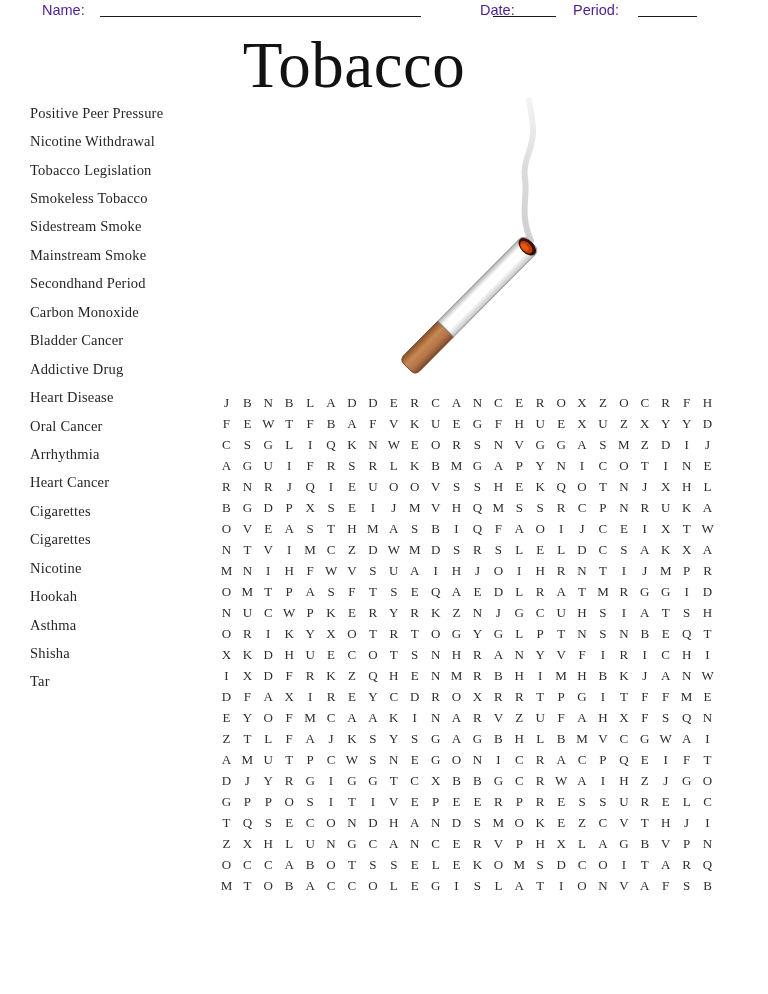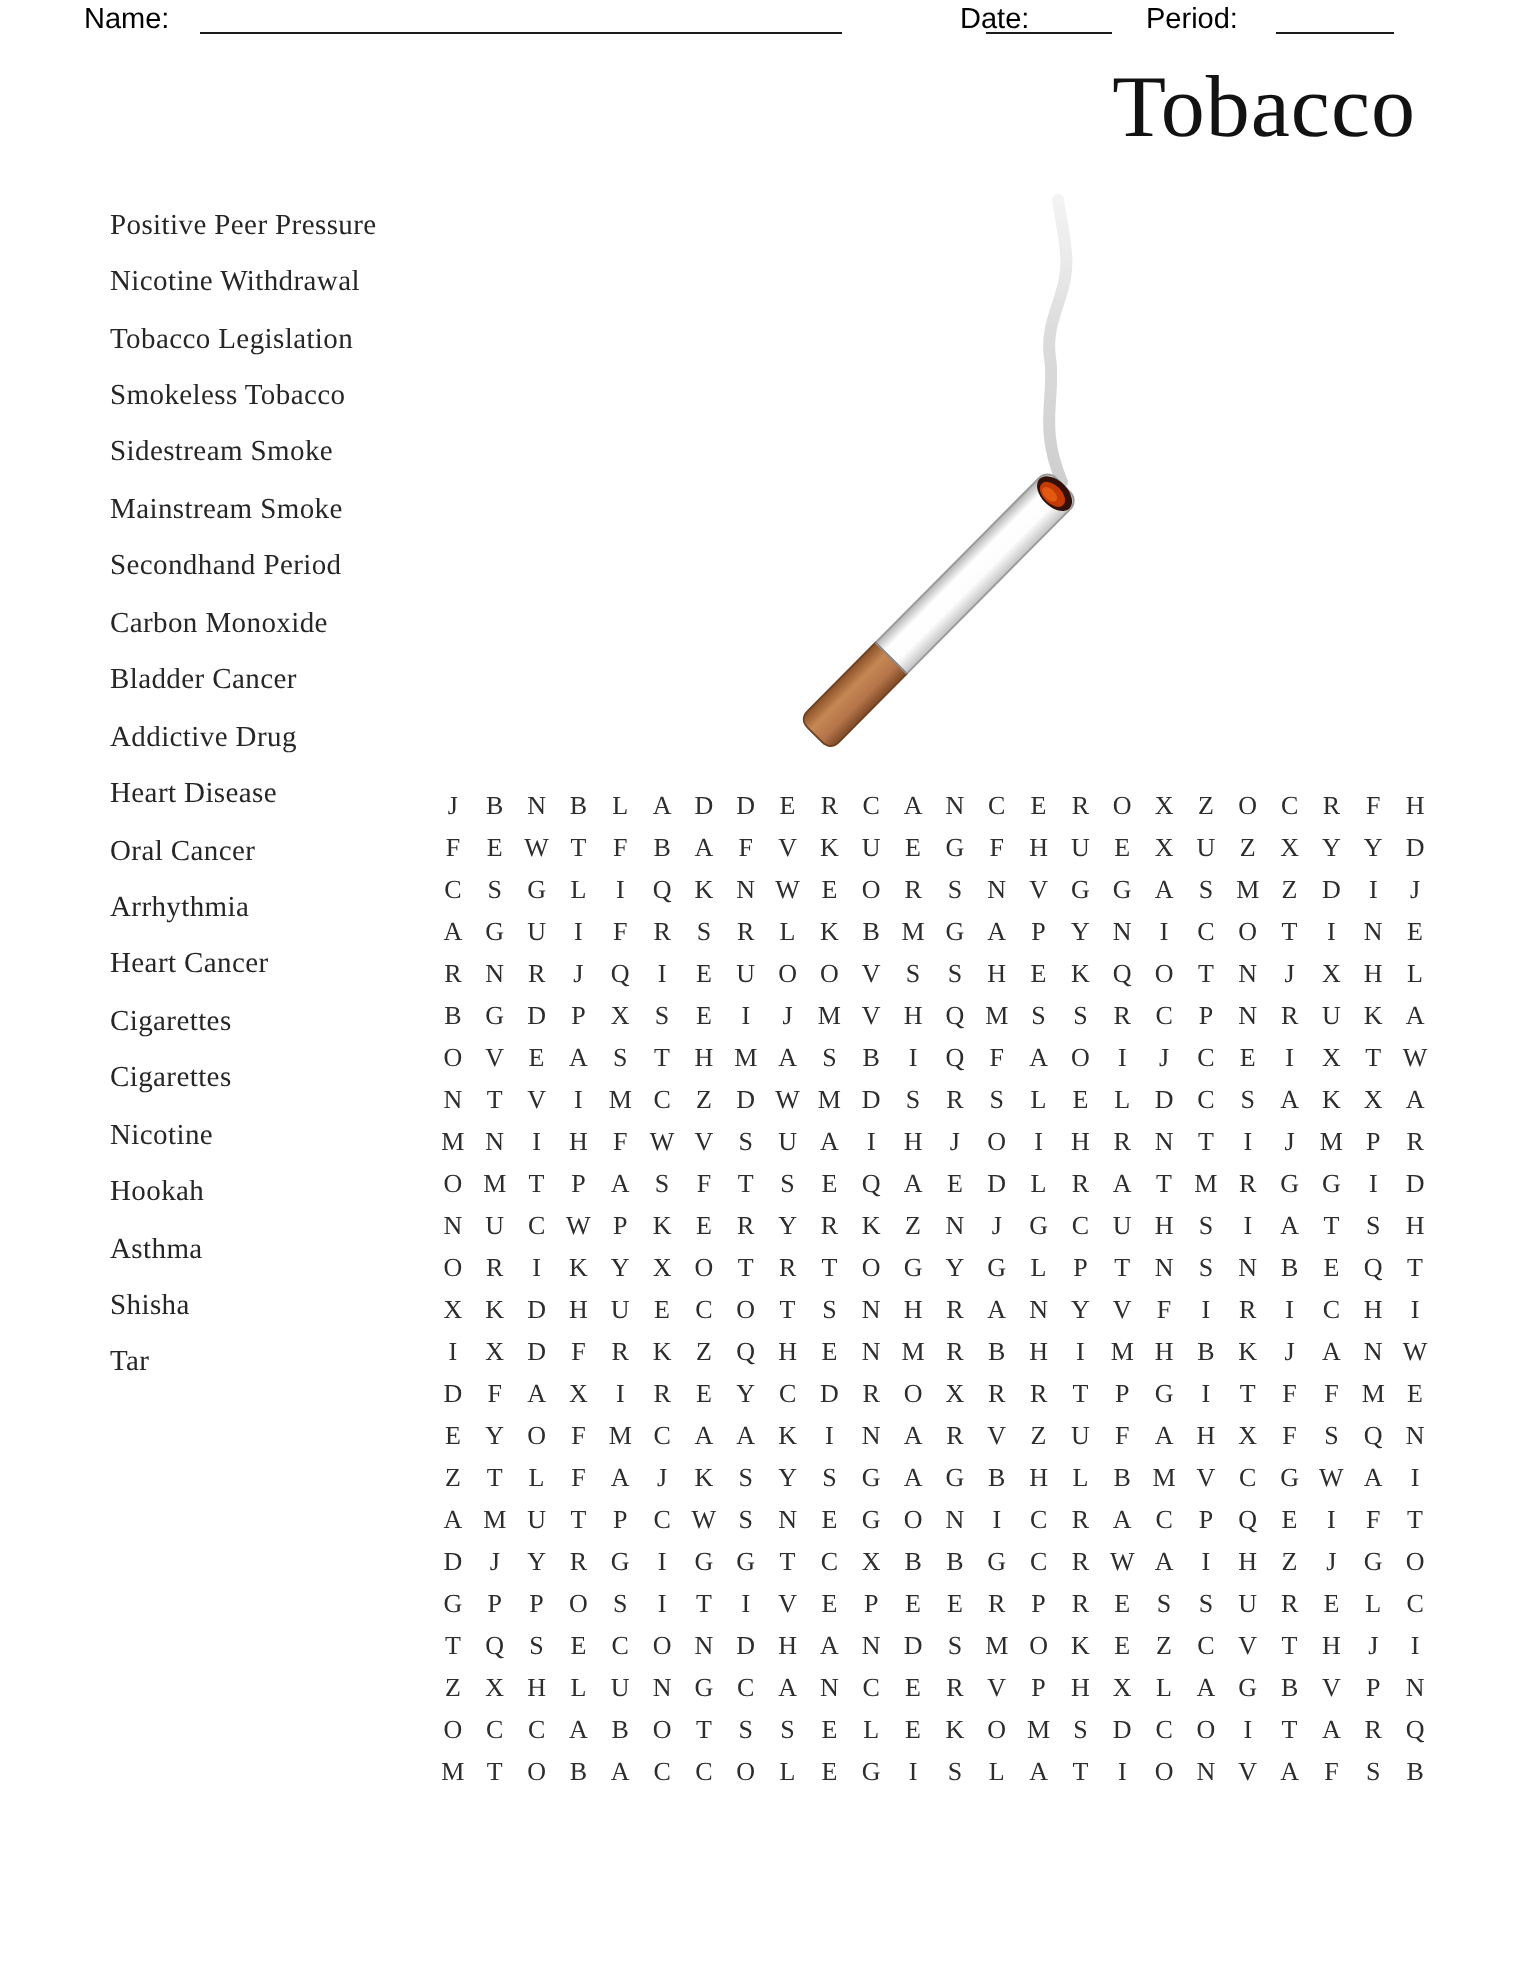--- a/index.html
+++ b/index.html
@@ -1,29 +1,29 @@
 <!DOCTYPE html>
 <html><head>
 <meta charset="utf-8">
 <style>
   html,body{margin:0;padding:0;}
   body{width:768px;height:994px;background:#ffffff;position:relative;overflow:hidden;
        font-family:"Liberation Serif",serif;color:#1e1e1e;}
   .hdr-label{position:absolute;font-family:"Liberation Sans",sans-serif;font-size:14.5px;
-             color:#000000;top:2px;white-space:nowrap;}
+             color:#4c1d95;top:2px;white-space:nowrap;}
   .hdr-line{position:absolute;top:16px;border-bottom:1.6px solid #1a1a1a;height:0;}
   #name-label{left:42px;}
   #name-line{left:100px;width:321px;}
   #date-label{left:443px;margin-left:37px;}
   #date-line{left:493px;width:63px;}
   #period-label{left:573px;}
   #period-line{left:638px;width:59px;}
-  .title{position:absolute;top:28px;left:0;width:708px;text-align:right;
-         font-family:"Liberation Serif",serif;font-size:44px;color:#121212;letter-spacing:0.5px;}
-  .words{position:absolute;left:55px;top:99px;}
+  .title{position:absolute;top:28px;left:0;width:708px;text-align:center;
+         font-family:"Liberation Serif",serif;font-size:65px;color:#121212;letter-spacing:0.5px;}
+  .words{position:absolute;left:30px;top:99px;}
   .word{height:28.45px;display:flex;align-items:center;font-size:14.5px;color:#262626;
         white-space:nowrap;letter-spacing:0.2px;}
   .grid{position:absolute;left:216px;top:393px;width:502px;height:503px;
         display:grid;grid-template-columns:repeat(24,1fr);grid-template-rows:repeat(24,1fr);}
   .cell{display:flex;align-items:center;justify-content:center;
         font-size:13px;color:#2d2d2d;font-family:"Liberation Serif",serif;}
   .cig{position:absolute;left:380px;top:95px;width:180px;height:290px;}
 </style>
 </head>
 <body>

